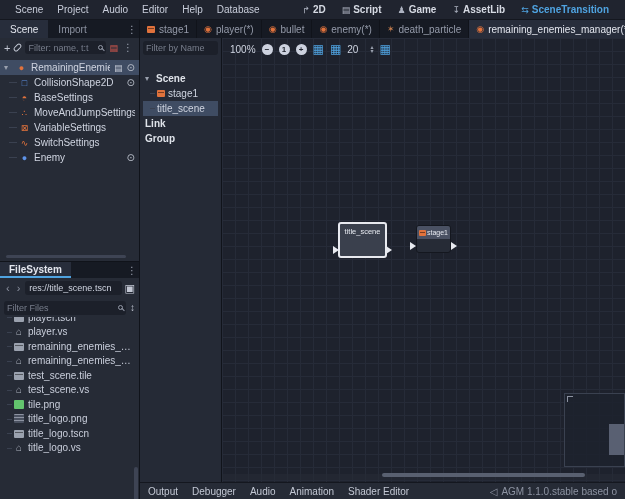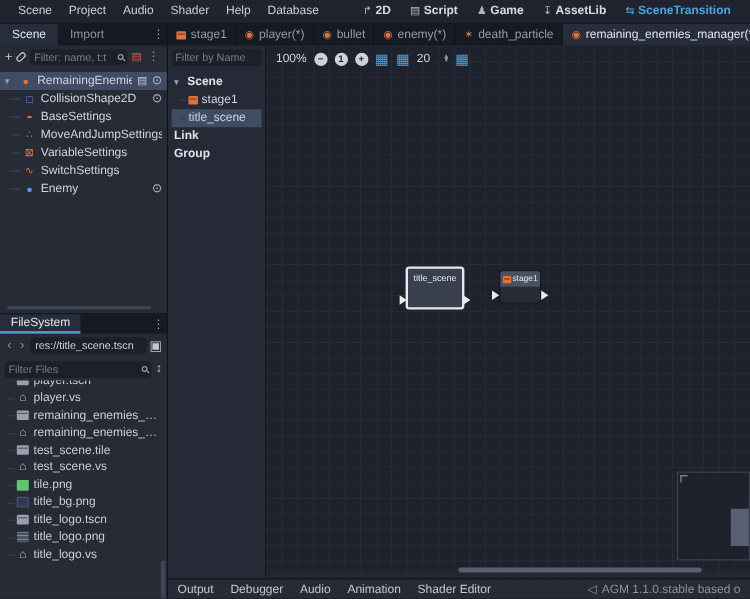--- a/index.html
+++ b/index.html
@@ -54,21 +54,21 @@
   .tlabel { flex:1; overflow:hidden; white-space:nowrap; }
   .ticon { width:11px; text-align:center; flex:none; font-size:9px; }
   .orange { color:#e0723c; } .blue { color:#5e93e8; }
   .caret { color:#9aa0ae; font-size:8px; width:8px; flex:none;}
   .eye { color:#b9bfca; font-size:10px; flex:none;}
   .page-ico { color:#c3c8d4; font-size:9px; flex:none;}
   .hscroll { position:absolute; left:6px; bottom:3px; width:120px; height:3px; background:#3e4454; border-radius:2px; }
   
   .fs-panel { flex:1; display:flex; flex-direction:column; background:#262b36; position:relative; }
   .fs-tabs { height:16px; background:#161a23; display:flex; align-items:stretch; justify-content:space-between;}
-  .fs-tab { padding:0 9px; background:#272d3b; display:flex; align-items:center; color:#e3e6ee; border-bottom:2px solid #4fa3e0; }
+  .fs-tab { padding:0 9px; background:#272d3b; display:flex; align-items:center; color:#e3e6ee; border-bottom:2px solid #4fa3e0;font-weight:bold; }
   .fs-nav { height:20px; display:flex; align-items:center; gap:3px; padding:0 4px; }
   .nav-arrow { color:#8d93a2; font-size:11px; padding:0 2px; }
   .path-box { flex:1; height:14px; background:#1c202a; border-radius:3px; display:flex; align-items:center; padding:0 4px; overflow:hidden;}
   .path-box input { width:100%; background:transparent; border:none; outline:none; color:#cfd4e0; font-family:inherit; font-size:9px;}
   .split-ico { color:#c3c8d4; font-size:11px; }
   .fs-filter { height:19px; display:flex; align-items:center; gap:4px; padding:0 4px; }
   .sort-ico { color:#c3c8d4; font-size:10px; }
   .fs-list { flex:1; overflow:hidden; position:relative; background:#262b36; }
   .fs-inner { margin-top:-7px; }
   .file-row { height:14.5px; display:flex; align-items:center; gap:4px; padding-left:14px; padding-right:8px; position:relative; color:#c9cedb; white-space:nowrap; }
@@ -79,21 +79,21 @@
   .vs-ico { color:#aeb4c0; font-size:10px; width:10px; flex:none; text-align:center;}
   .img-green { background:#63c46e; border-radius:1px; }
   .img-dark { background:#303a52; border-radius:1px; border:1px solid #4a5570;}
   .img-lines { background:#4a5160; border-radius:1px; background-image:linear-gradient(#8d93a2 1px, transparent 1px); background-size:3px 3px;}
   .fs-vscroll { position:absolute; right:1px; top:150px; width:4px; height:64px; background:#3e4454; border-radius:2px;}
   
   .rcol { flex:1; display:flex; flex-direction:column; }
   .editor-row { height:444px; display:flex; }
   
   .mpanel { width:82px; flex:none; background:#252a36; border-right:1px solid #10131a; padding:3px 3px 0 3px; }
-  .mpanel .filter-box { height:14px; margin-bottom:6px; }
+  .mpanel .filter-box { height:14px; margin-bottom:16px; }
   .mrow { height:15px; display:flex; align-items:center; gap:3px; padding:0 2px; color:#cfd4e0; position:relative;}
   .mrow.head { font-weight:bold; color:#dfe3ea; }
   .mrow.child { padding-left:14px; }
   .mrow.child::before { content:""; position:absolute; left:7px; top:7px; width:5px; height:1px; background:#3a4150;}
   .mrow.selected { background:#3f4c63; }
   
   .graph { flex:1; position:relative; overflow:hidden;
     background-color:#1e222d;
     background-image: linear-gradient(#262b38 1px, transparent 1px), linear-gradient(90deg, #262b38 1px, transparent 1px);
     background-size: 13px 13px;
@@ -125,21 +125,21 @@
 </head>
 <body>
 
 <div id="app">
 
   <div class="menubar">
     <div class="menu-left">
       <span>Scene</span>
       <span>Project</span>
       <span>Audio</span>
-      <span>Shader</span>
+      <span>Editor</span>
       <span>Help</span>
       <span>Database</span>
     </div>
     <div class="menu-right">
       <span class="mr-item">
           <span class="mi">↱</span>
           <span>2D</span>
         </span>
       <span class="mr-item">
           <span class="mi">▤</span>
@@ -292,30 +292,26 @@
               </div>
             <div class="file-row">
                 <span class="vs-ico">⌂</span>
                 <span class="fname">test_scene.vs</span>
               </div>
             <div class="file-row">
                 <span class="ficon img-green"></span>
                 <span class="fname">tile.png</span>
               </div>
             <div class="file-row">
-                <span class="ficon img-dark"></span>
-                <span class="fname">title_bg.png</span>
+                <span class="ficon img-lines"></span>
+                <span class="fname">title_logo.png</span>
               </div>
             <div class="file-row">
                 <span class="ficon"><span class="clap gray"></span></span>
                 <span class="fname">title_logo.tscn</span>
-              </div>
-            <div class="file-row">
-                <span class="ficon img-lines"></span>
-                <span class="fname">title_logo.png</span>
               </div>
             <div class="file-row">
                 <span class="vs-ico">⌂</span>
                 <span class="fname">title_logo.vs</span>
               </div>
           </div>
           <div class="fs-vscroll"></div>
         </div>
       </div>
     </div>

